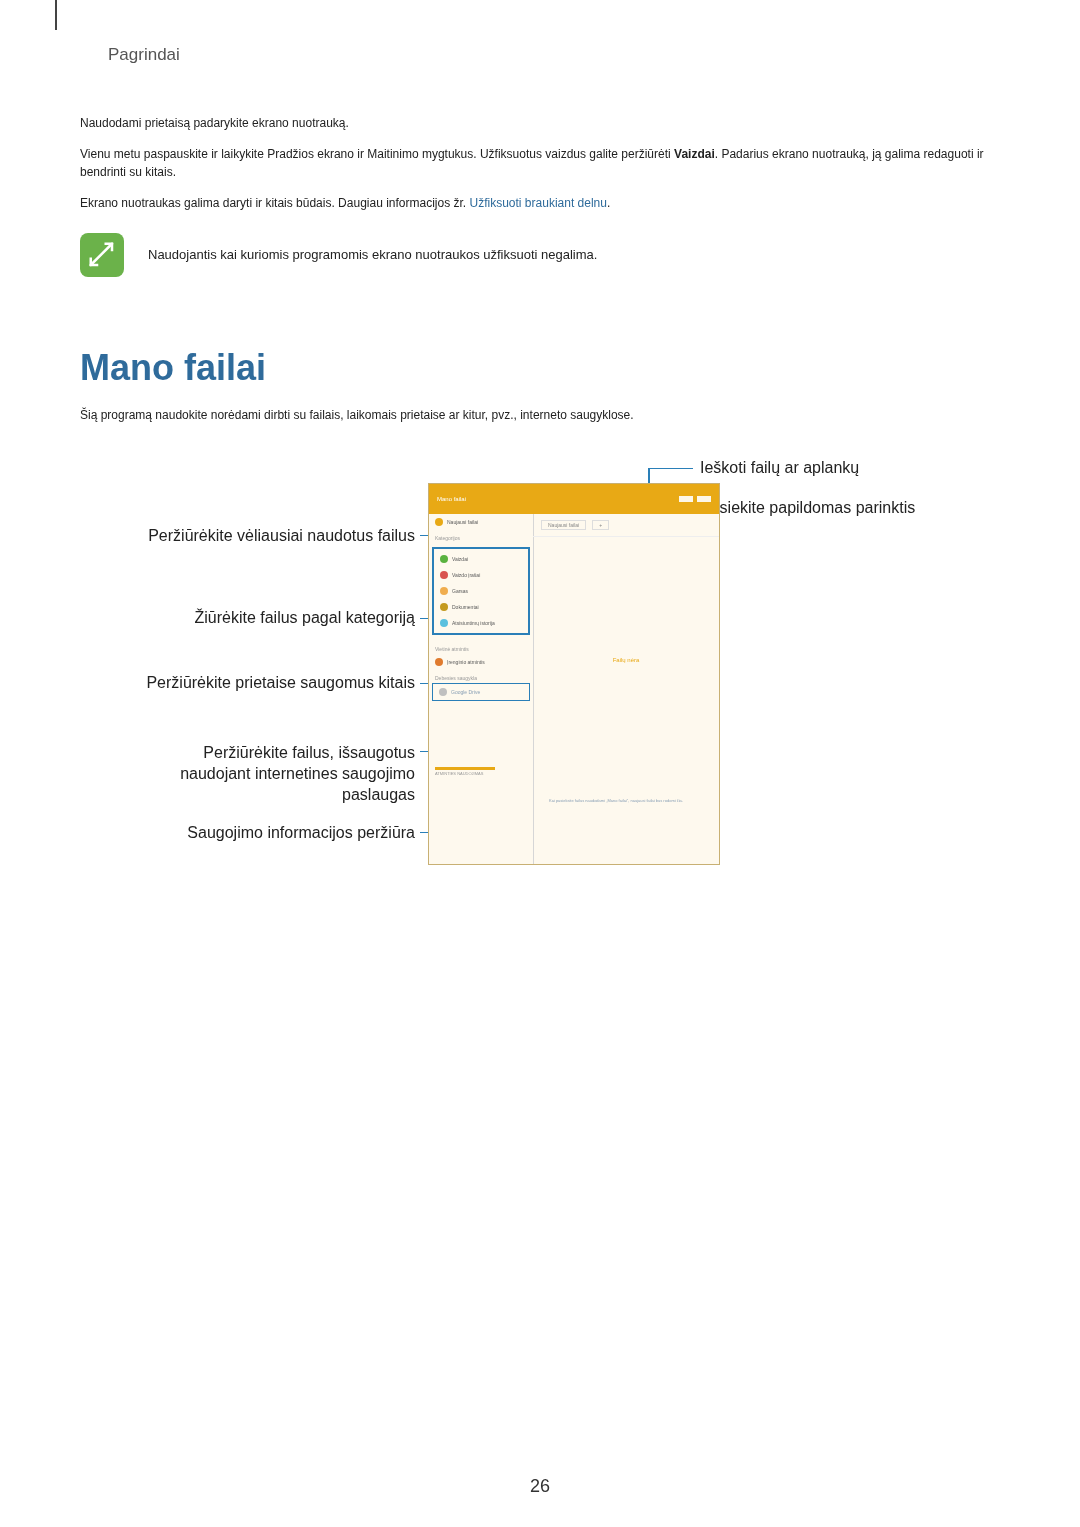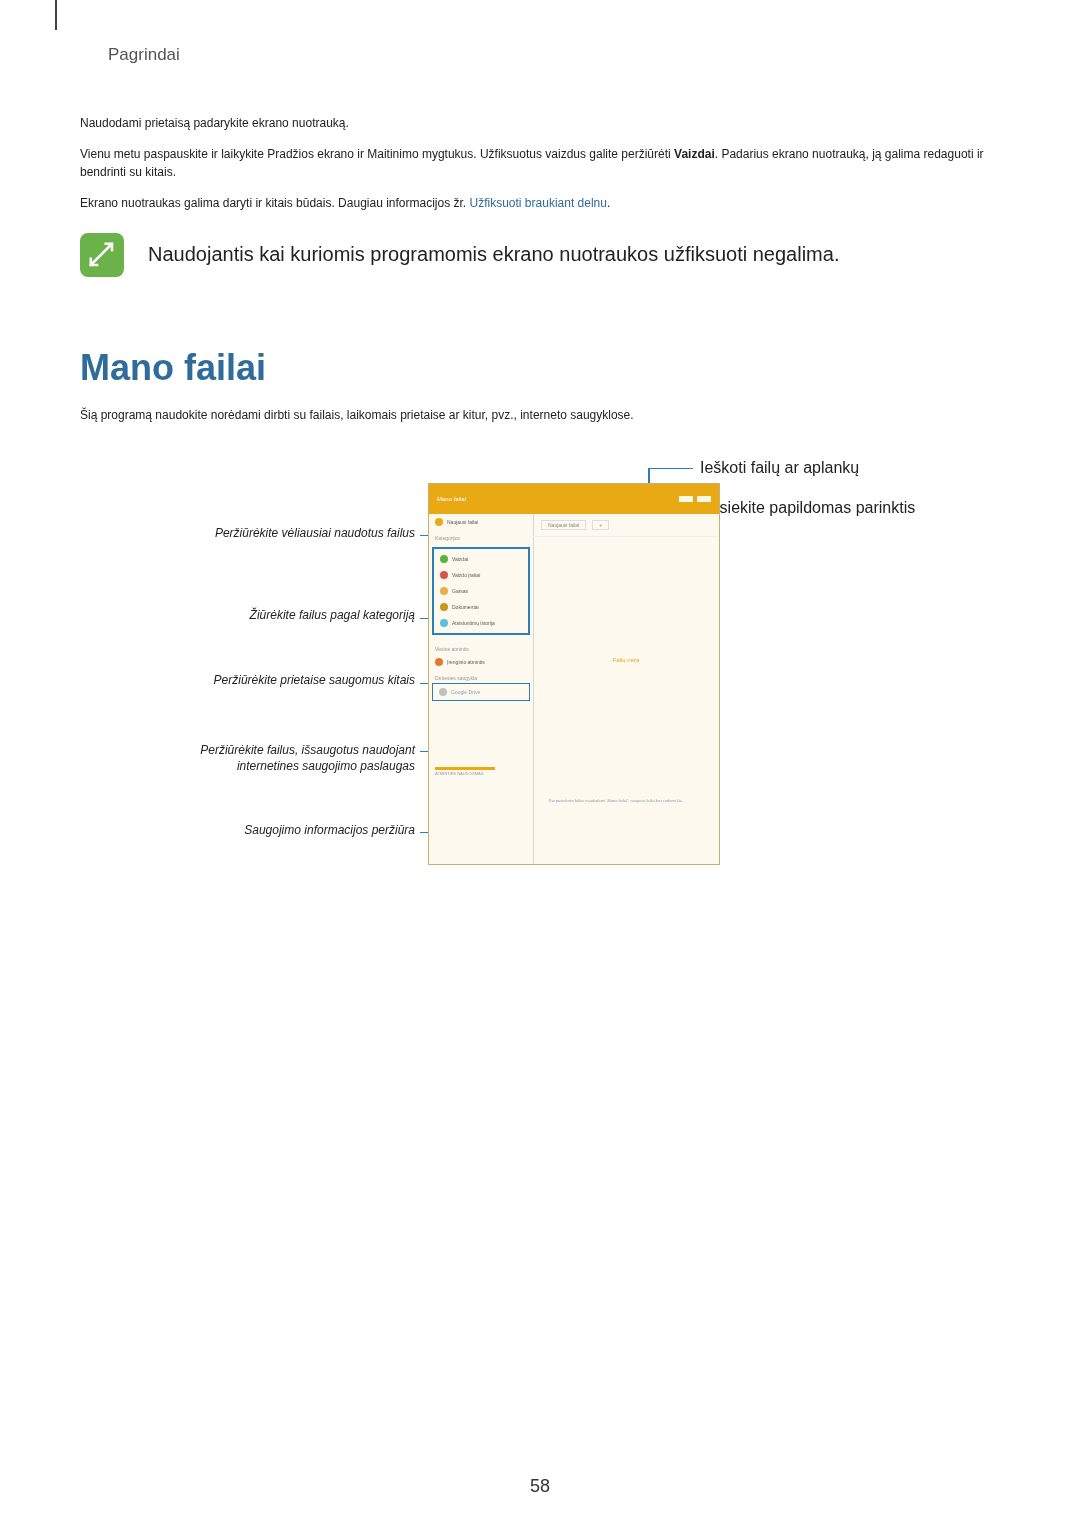--- a/index.html
+++ b/index.html
@@ -56,21 +56,21 @@
     height: 44px;
     border-radius: 8px;
     background: #6bb24a;
     display: flex;
     align-items: center;
     justify-content: center;
     margin-right: 24px;
     flex-shrink: 0;
   }
   .note-icon-box svg { width: 30px; height: 30px; }
-  .note-text { font-size: 20px; color: #222; }
+  .note-text { font-size: 13px; color: #222; }
 
   
   .figure-wrap {
     position: relative;
     width: 920px;
     height: 440px;
     margin-top: 34px;
     font-size: 15px;
     color: #222;
   }
@@ -131,23 +131,22 @@
   .center-msg{
     text-align:center;color:#e8a915;font-size:6px;margin-top:120px;
   }
   .footer-msg{
     font-size:4px;color:#8aa0b6;margin:28px 8px 0 8px;line-height:1.4;
     position:absolute; bottom:60px; left:104px; right:0; padding:0 8px;
   }
 
   
   .callout-l {
-    position:absolute; text-align:right; font-size:12px; color:#222;
+    position:absolute; text-align:right; font-size:16px; color:#222;
     line-height:1.3;
-    font-style:italic;
   }
   .callout-r {
     position:absolute; text-align:left; font-size:16px; color:#222;
     line-height:1.3;
   }
   
   .leader {
     position:absolute; background:#2a7fb8;
   }
   .leader-h{ height:1.5px; }
@@ -279,13 +278,13 @@
         </div>
         <div class="center-msg">Failų nėra</div>
       </div>
       <div class="footer-msg">Kai pasieksite failus naudodami „Mano failai", naujausi failai bus rodomi čia.</div>
     </div>
 
   </div>
 
 </div>
 
-<div class="page-number">58</div>
+<div class="page-number">26</div>
 
 </body></html>

